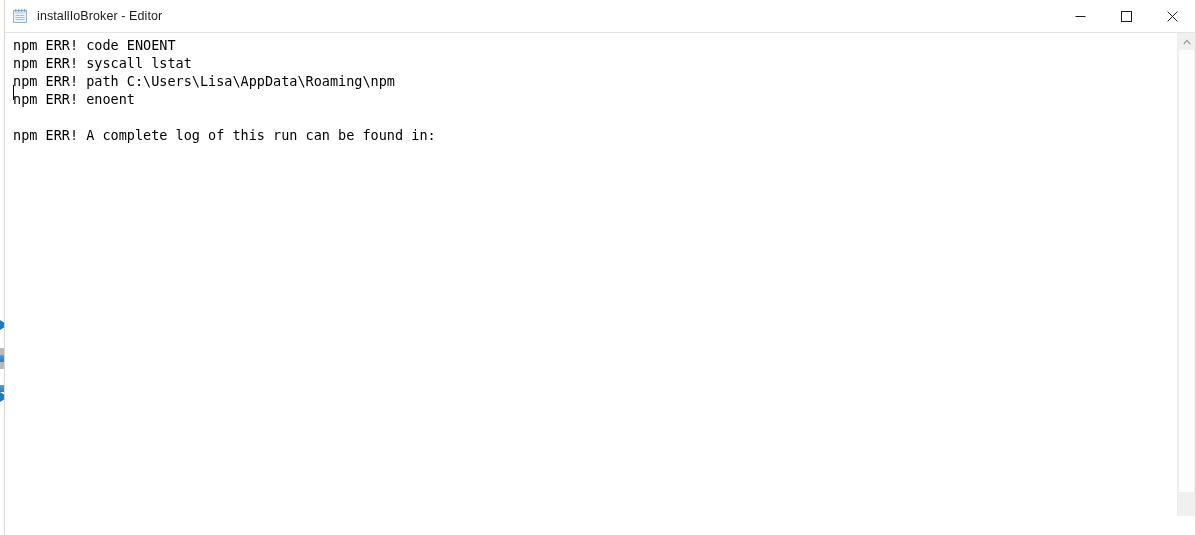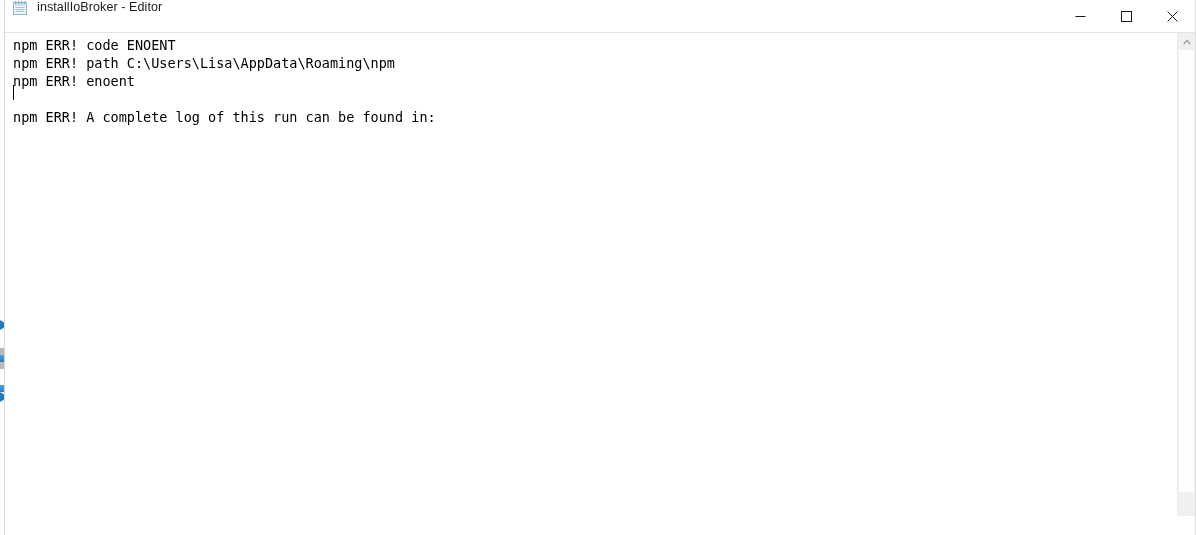--- a/index.html
+++ b/index.html
@@ -73,20 +73,21 @@
     border-right: 1px solid #dcdcdc;
     box-sizing: border-box;
   }
 
   
   #title-bar {
     position: relative;
     height: 32px;
     background: #ffffff;
     display: flex;
+    align-items: center;
   }
   #window-icon {
     width: 16px; height: 16px;
     margin-left: 7px;
     position: relative;
     flex: 0 0 auto;
   }
   #window-title {
     margin-left: 9px;
     font-size: 12.5px;
@@ -268,20 +269,21 @@
       </div>
     </div>
   </div>
 
 
   <div id="editor-area">
 
     <div id="text-surface">
       <div id="caret"></div>
       <div class="code-line">npm ERR! code ENOENT</div>
+      <div class="code-line">npm ERR! syscall lstat</div>
       <div class="code-line">npm ERR! path C:\Users\Lisa\AppData\Roaming\npm</div>
       <div class="code-line">npm ERR! enoent</div>
       <div class="code-line"></div>
       <div class="code-line">npm ERR! A complete log of this run can be found in:</div>
     </div>
 
     <div id="v-scrollbar">
       <div class="sb-arrow">
         <svg width="8" height="6" viewBox="0 0 8 6">
           <path d="M0.8 5 L4 1.4 L7.2 5" fill="none" stroke="#9a9a9a" stroke-width="1.2"></path>

